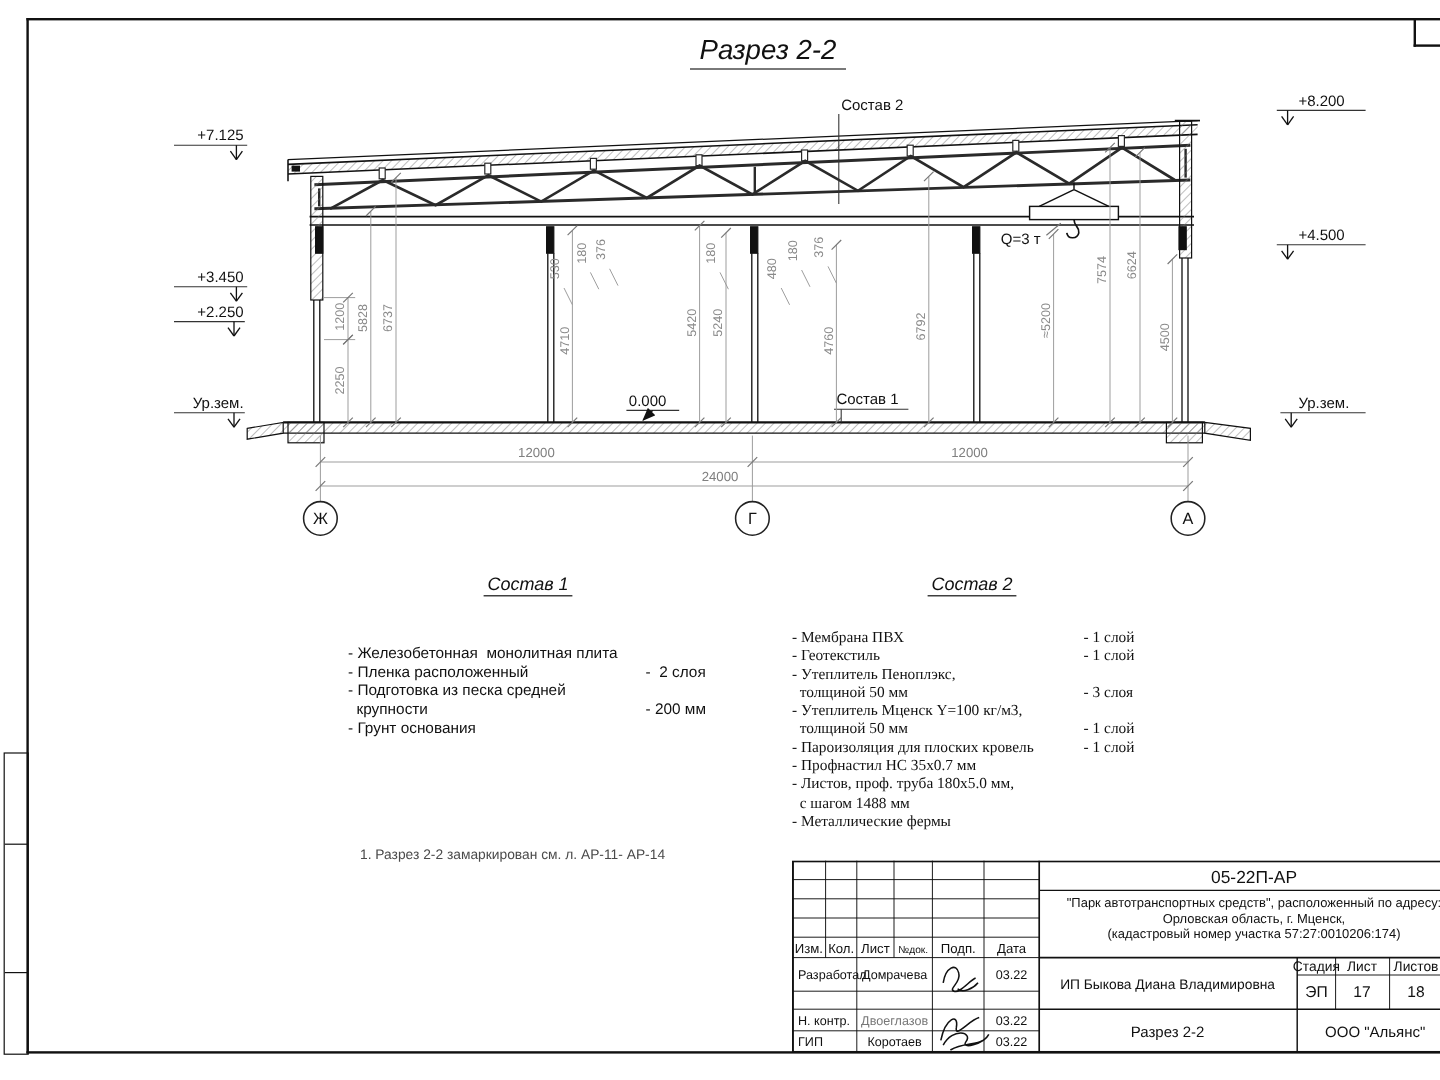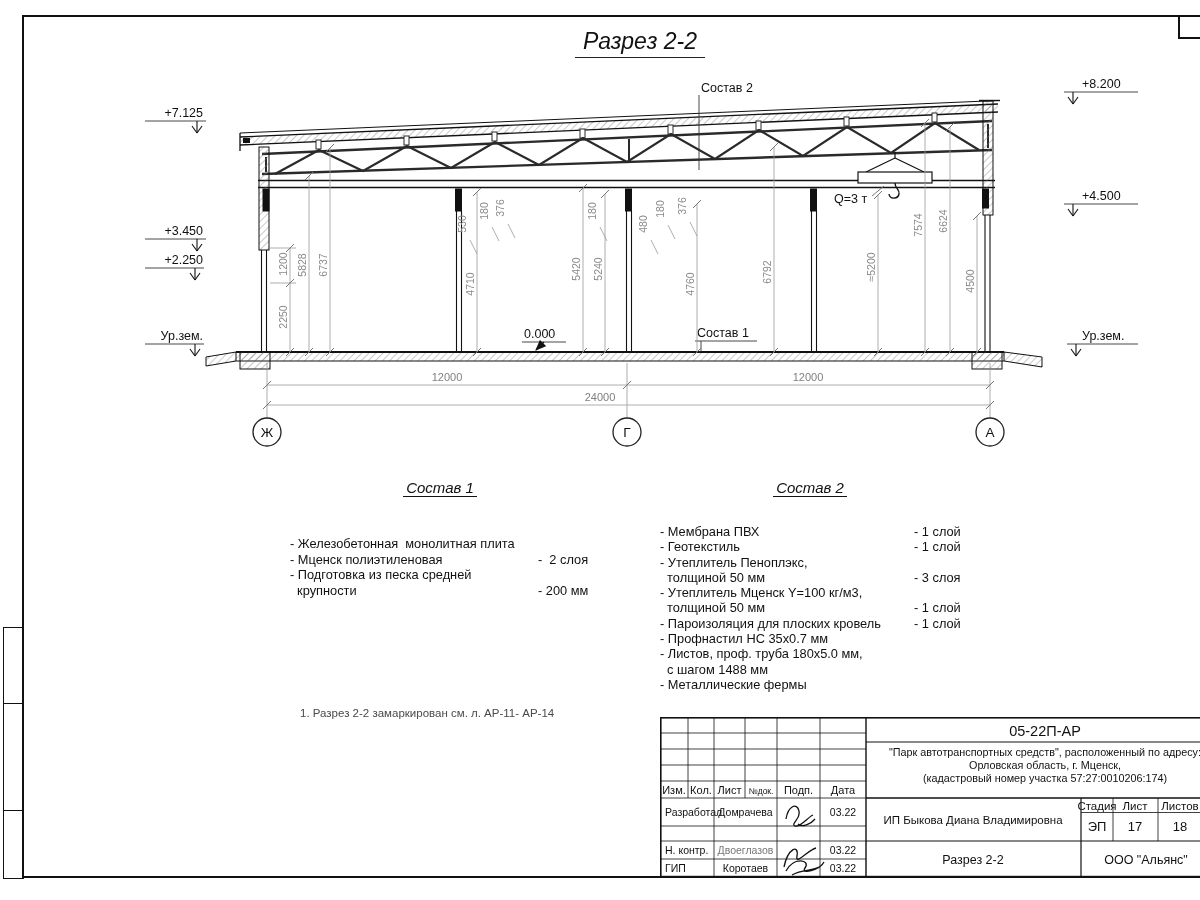--- a/index.html
+++ b/index.html
@@ -20,23 +20,23 @@
   #page-title{left:575px;top:28px;font-size:23px;font-style:italic;
       border-bottom:1.5px solid #222;padding:0 8px 2px 8px;}
   .sost{position:absolute;width:340px;font-size:12.8px;}
   #sostav1{left:290px;top:479px;}
   #sostav2{left:660px;top:479px;}
   .sost .head{font-style:italic;font-size:15px;text-align:center;width:300px;}
   .sost .head span{border-bottom:1.3px solid #111;padding:0 3px;}
   .sost .rows{margin-top:40px;}
   #sostav2 .rows{margin-top:28px;}
   .srow{position:relative;height:15.7px;white-space:pre;}
-  #sostav2 .srow{height:15.3px;}
+  #sostav2 .srow{height:15.3px;font-family:Liberation Serif, serif;}
   .srow .val{position:absolute;left:248px;top:0;white-space:pre;}
-  #sostav2 .srow .val{left:254px;}
+  #sostav2 .srow .val{left:243px;}
   #note{left:300px;top:707px;font-size:11.5px;color:#4a4a4a;}
   .fr{position:absolute;background:#111;}
   #marginboxes{left:3px;top:627px;width:19px;height:250px;border:1px solid #111;}
   .mbl{position:absolute;left:0;width:19px;height:1px;background:#111;}
   #tb{left:660px;top:717px;width:570px;height:161px;overflow:hidden;}
   #tb text{font-size:11px;}
 </style>
 </head>
 <body>
 
@@ -278,23 +278,24 @@
     <div class="mbl" style="top:75px;"></div>
     <div class="mbl" style="top:182px;"></div>
   </div>
 
   <div class="abs" id="page-title">Разрез 2-2</div>
 
   <div class="sost" id="sostav1">
     <div class="head"><span>Состав 1</span></div>
     <div class="rows">
         <div class="srow"><span class="txt">- Железобетонная  монолитная плита</span></div>
-        <div class="srow"><span class="txt">- Мценск полиэтиленовая</span><span class="val">-  2 слоя</span></div>
+        <div class="srow"><span class="txt">- Пленка расположенный</span><span class="val">-  2 слоя</span></div>
         <div class="srow"><span class="txt">- Подготовка из песка средней</span></div>
         <div class="srow"><span class="txt">  крупности</span><span class="val">- 200 мм</span></div>
+        <div class="srow"><span class="txt">- Грунт основания</span></div>
       </div>
   </div>
 
   <div class="sost" id="sostav2">
     <div class="head"><span>Состав 2</span></div>
     <div class="rows">
         <div class="srow"><span class="txt">- Мембрана ПВХ</span><span class="val">- 1 слой</span></div>
         <div class="srow"><span class="txt">- Геотекстиль</span><span class="val">- 1 слой</span></div>
         <div class="srow"><span class="txt">- Утеплитель Пеноплэкс,</span></div>
         <div class="srow"><span class="txt">  толщиной 50 мм</span><span class="val">- 3 слоя</span></div>

